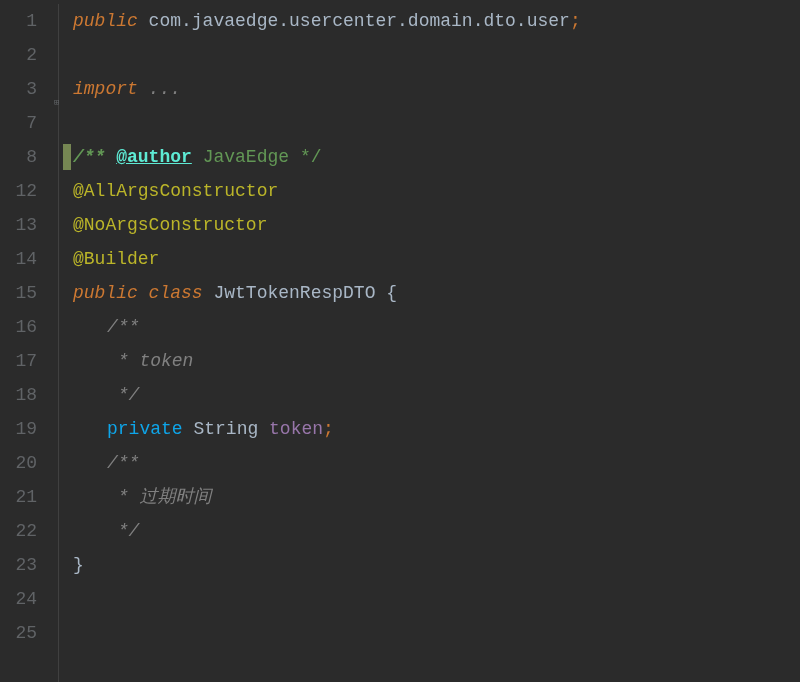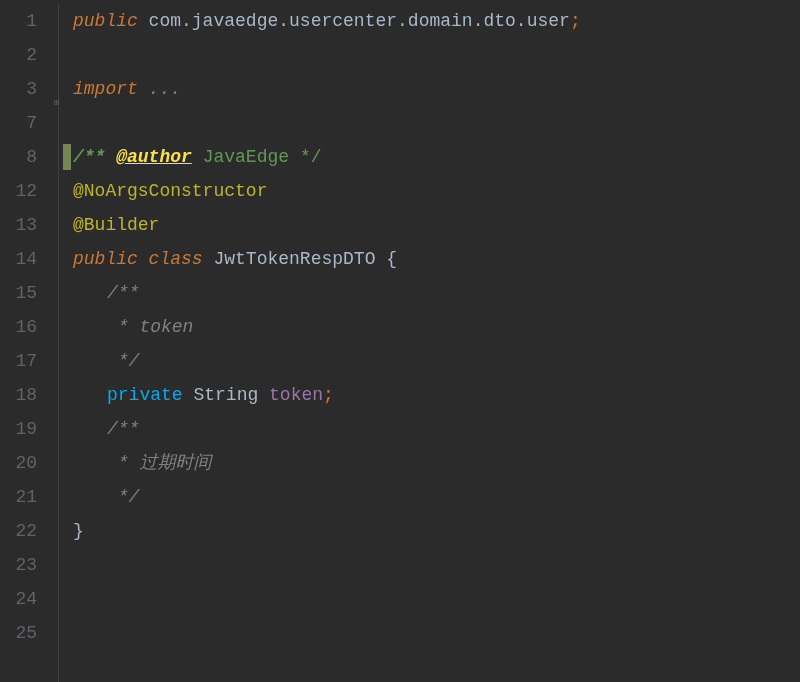--- a/index.html
+++ b/index.html
@@ -71,21 +71,21 @@
     }
     .kw-package { color: #cc7832; font-style: italic; }
     .kw-import { color: #cc7832; font-style: italic; margin-top: 12px; }
     .kw-public { color: #cc7832; font-style: italic; }
     .kw-class { color: #cc7832; font-style: italic; }
     .kw-private { color: #0ea5e9; }
     .package-name { color: #a9b7c6; }
     .folded-text { color: #808080; font-style: italic; }
     .javadoc { color: #629755; }
     .javadoc-bold { color: #629755; font-weight: bold; font-style: italic; }
-    .javadoc-tag { color: #fde047; font-weight: bold; font-style: italic; text-decoration: underline; }
+    .javadoc-tag { color: #5eead4; font-weight: bold; text-decoration: underline; }
     .javadoc-val { color: #629755; }
     .annotation { color: #bbb529; }
     .type-name { color: #a9b7c6; text-align: right; }
     .class-name { color: #a9b7c6; }
     .field-name { color: #9876aa; }
     .comment { color: #808080; font-style: italic; }
     .brace { color: #a9b7c6; }
     .semicolon { color: #cc7832; }
     .indent1 { padding-left: 34px; }
     .code-content { padding-left: 18px; position: relative; }
@@ -121,20 +121,21 @@
     <div class="code-line code-content"><span class="kw-package">public</span><span class="package-name"> com.javaedge.usercenter.domain.dto.user</span><span class="semicolon">;</span></div>
 
     <div class="code-line code-content"></div>
 
     <div class="code-line code-content"><span class="fold-marker">⊞</span><span class="kw-import">import</span><span class="folded-text"> ...</span></div>
 
     <div class="code-line code-content"></div>
 
     <div class="code-line code-content"><span class="cursor-highlight"></span><span class="javadoc-bold">/** </span><span class="javadoc-tag">@author</span><span class="javadoc-val"> JavaEdge </span><span class="javadoc">*/</span></div>
 
+    <div class="code-line code-content"><span class="annotation">@AllArgsConstructor</span></div>
     <div class="code-line code-content"><span class="annotation">@NoArgsConstructor</span></div>
     <div class="code-line code-content"><span class="annotation">@Builder</span></div>
 
     <div class="code-line code-content"><span class="kw-public">public</span><span class="kw-class"> class</span><span class="class-name"> JwtTokenRespDTO </span><span class="brace">{</span></div>
 
     <div class="code-line code-content"><span class="comment indent1">/**</span></div>
     <div class="code-line code-content"><span class="comment indent1"> * token</span></div>
     <div class="code-line code-content"><span class="comment indent1"> */</span></div>
 
     <div class="code-line code-content"><span class="indent1"><span class="kw-private">private</span><span class="type-name"> String </span><span class="field-name">token</span><span class="semicolon">;</span></span></div>

